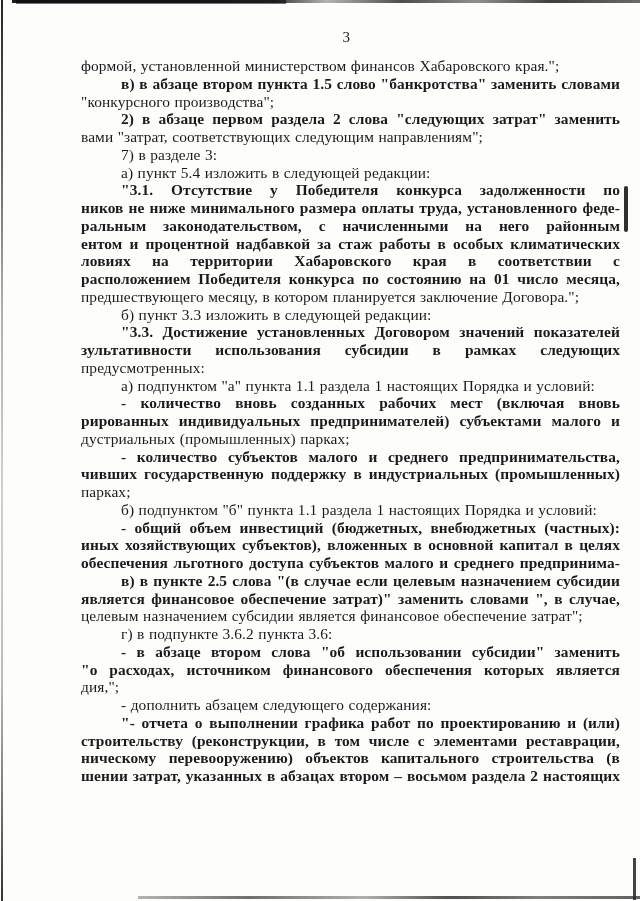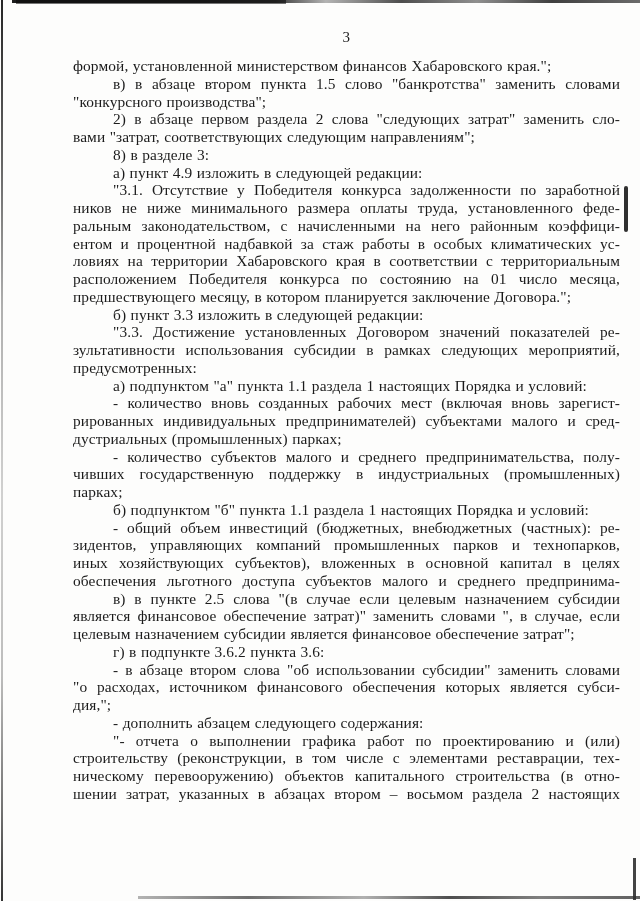--- a/index.html
+++ b/index.html
@@ -55,66 +55,66 @@
   .text-block {
     position: absolute; top: 57px; left: 73px; width: 547px;
     font-size: 15.4px;
   }
   .line {
     line-height: 17.75px; height: 17.75px;
     white-space: normal; overflow: hidden;
     text-align: justify;
     letter-spacing: .1px;
     word-spacing: .5px;
+    margin-left: 8px;
   }
   .line.indent { text-indent: 40px; }
-  .line.j { text-align-last: justify; }
+  .line.j { text-align-last: justify; font-weight: bold; }
 </style>
 </head>
 <body style="--ink: #1b1b1b; --paper: #fdfdfc;">
 
 <div class="page">
   <div class="top-edge"></div>
   <div class="top-edge-thick"></div>
   <div class="left-edge"></div>
   <div class="right-mark-top"></div>
   <div class="right-mark-bottom"></div>
   <div class="bottom-line"></div>
 
   <div class="page-number">3</div>
 
   <div class="text-block">
       <div class="line">формой, установленной министерством финансов Хабаровского края.";</div>
       <div class="line indent j">в) в абзаце втором пункта 1.5 слово "банкротства" заменить словами</div>
       <div class="line">"конкурсного производства";</div>
       <div class="line indent j">2) в абзаце первом раздела 2 слова "следующих затрат" заменить сло-</div>
       <div class="line">вами "затрат, соответствующих следующим направлениям";</div>
-      <div class="line indent">8) в разделе 3:</div>
-      <div class="line indent">а) пункт 4.9 изложить в следующей редакции:</div>
+      <div class="line indent">7) в разделе 3:</div>
+      <div class="line indent">а) пункт 5.4 изложить в следующей редакции:</div>
       <div class="line indent j">"3.1. Отсутствие у Победителя конкурса задолженности по заработной</div>
       <div class="line j">ников не ниже минимального размера оплаты труда, установленного феде-</div>
       <div class="line j">ральным законодательством, с начисленными на него районным коэффици-</div>
       <div class="line j">ентом и процентной надбавкой за стаж работы в особых климатических ус-</div>
       <div class="line j">ловиях на территории Хабаровского края в соответствии с территориальным</div>
       <div class="line j">расположением Победителя конкурса по состоянию на 01 число месяца,</div>
       <div class="line">предшествующего месяцу, в котором планируется заключение Договора.";</div>
       <div class="line indent">б) пункт 3.3 изложить в следующей редакции:</div>
       <div class="line indent j">"3.3. Достижение установленных Договором значений показателей ре-</div>
       <div class="line j">зультативности использования субсидии в рамках следующих мероприятий,</div>
       <div class="line">предусмотренных:</div>
       <div class="line indent">а) подпунктом "а" пункта 1.1 раздела 1 настоящих Порядка и условий:</div>
       <div class="line indent j">- количество вновь созданных рабочих мест (включая вновь зарегист-</div>
       <div class="line j">рированных индивидуальных предпринимателей) субъектами малого и сред-</div>
       <div class="line">дустриальных (промышленных) парках;</div>
       <div class="line indent j">- количество субъектов малого и среднего предпринимательства, полу-</div>
       <div class="line j">чивших государственную поддержку в индустриальных (промышленных)</div>
       <div class="line">парках;</div>
       <div class="line indent">б) подпунктом "б" пункта 1.1 раздела 1 настоящих Порядка и условий:</div>
       <div class="line indent j">- общий объем инвестиций (бюджетных, внебюджетных (частных): ре-</div>
-      <div class="line j">зидентов, управляющих компаний промышленных парков и технопарков,</div>
       <div class="line j">иных хозяйствующих субъектов), вложенных в основной капитал в целях</div>
       <div class="line j">обеспечения льготного доступа субъектов малого и среднего предпринима-</div>
       <div class="line indent j">в) в пункте 2.5 слова "(в случае если целевым назначением субсидии</div>
       <div class="line j">является финансовое обеспечение затрат)" заменить словами ", в случае, если</div>
       <div class="line">целевым назначением субсидии является финансовое обеспечение затрат";</div>
       <div class="line indent">г) в подпункте 3.6.2 пункта 3.6:</div>
       <div class="line indent j">- в абзаце втором слова "об использовании субсидии" заменить словами</div>
       <div class="line j">"о расходах, источником финансового обеспечения которых является субси-</div>
       <div class="line">дия,";</div>
       <div class="line indent">- дополнить абзацем следующего содержания:</div>

